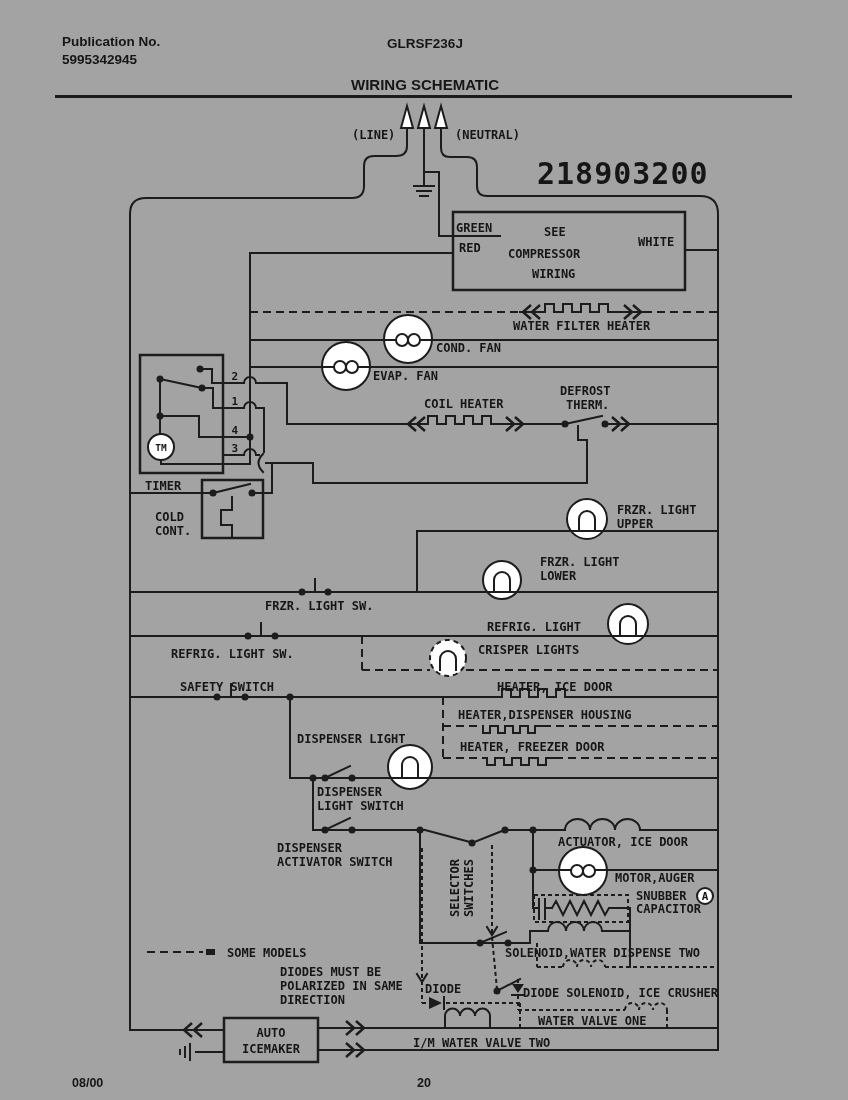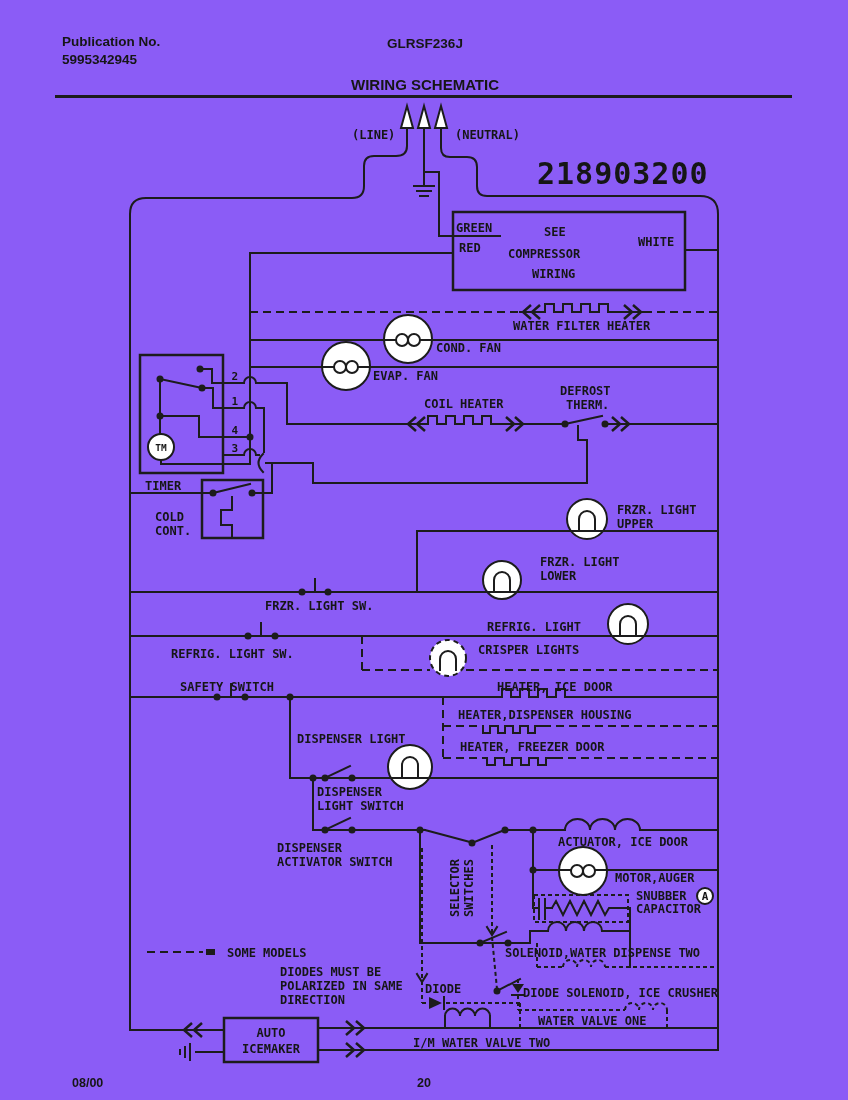--- a/index.html
+++ b/index.html
@@ -1,16 +1,16 @@
 <!DOCTYPE html>
 <html><head>
 <meta charset="utf-8">
 <style>
   html,body{margin:0;padding:0;background:#e8e8e8;}
-  .page{position:relative;width:848px;height:1100px;background:#8b5cf6;margin:0 auto;
+  .page{position:relative;width:848px;height:1100px;background:#a3a3a3;margin:0 auto;
         font-family:"Liberation Sans",sans-serif;overflow:hidden;}
   svg{position:absolute;left:0;top:0;}
   .w   {stroke:#1c1c1c;stroke-width:2;fill:none;stroke-linecap:square;}
   .w25 {stroke:#1c1c1c;stroke-width:2.5;fill:none;}
   .wd  {stroke:#1c1c1c;stroke-width:2;fill:none;stroke-dasharray:8 5;}
   .wd2 {stroke:#1c1c1c;stroke-width:2;fill:none;stroke-dasharray:4 3;}
   .sym {stroke:#1c1c1c;stroke-width:2;fill:#ffffff;}
   .symd{stroke:#1c1c1c;stroke-width:2;fill:#ffffff;stroke-dasharray:5 4;}
   .dot {fill:#1c1c1c;stroke:none;}
   .blk {fill:#1c1c1c;stroke:none;}

